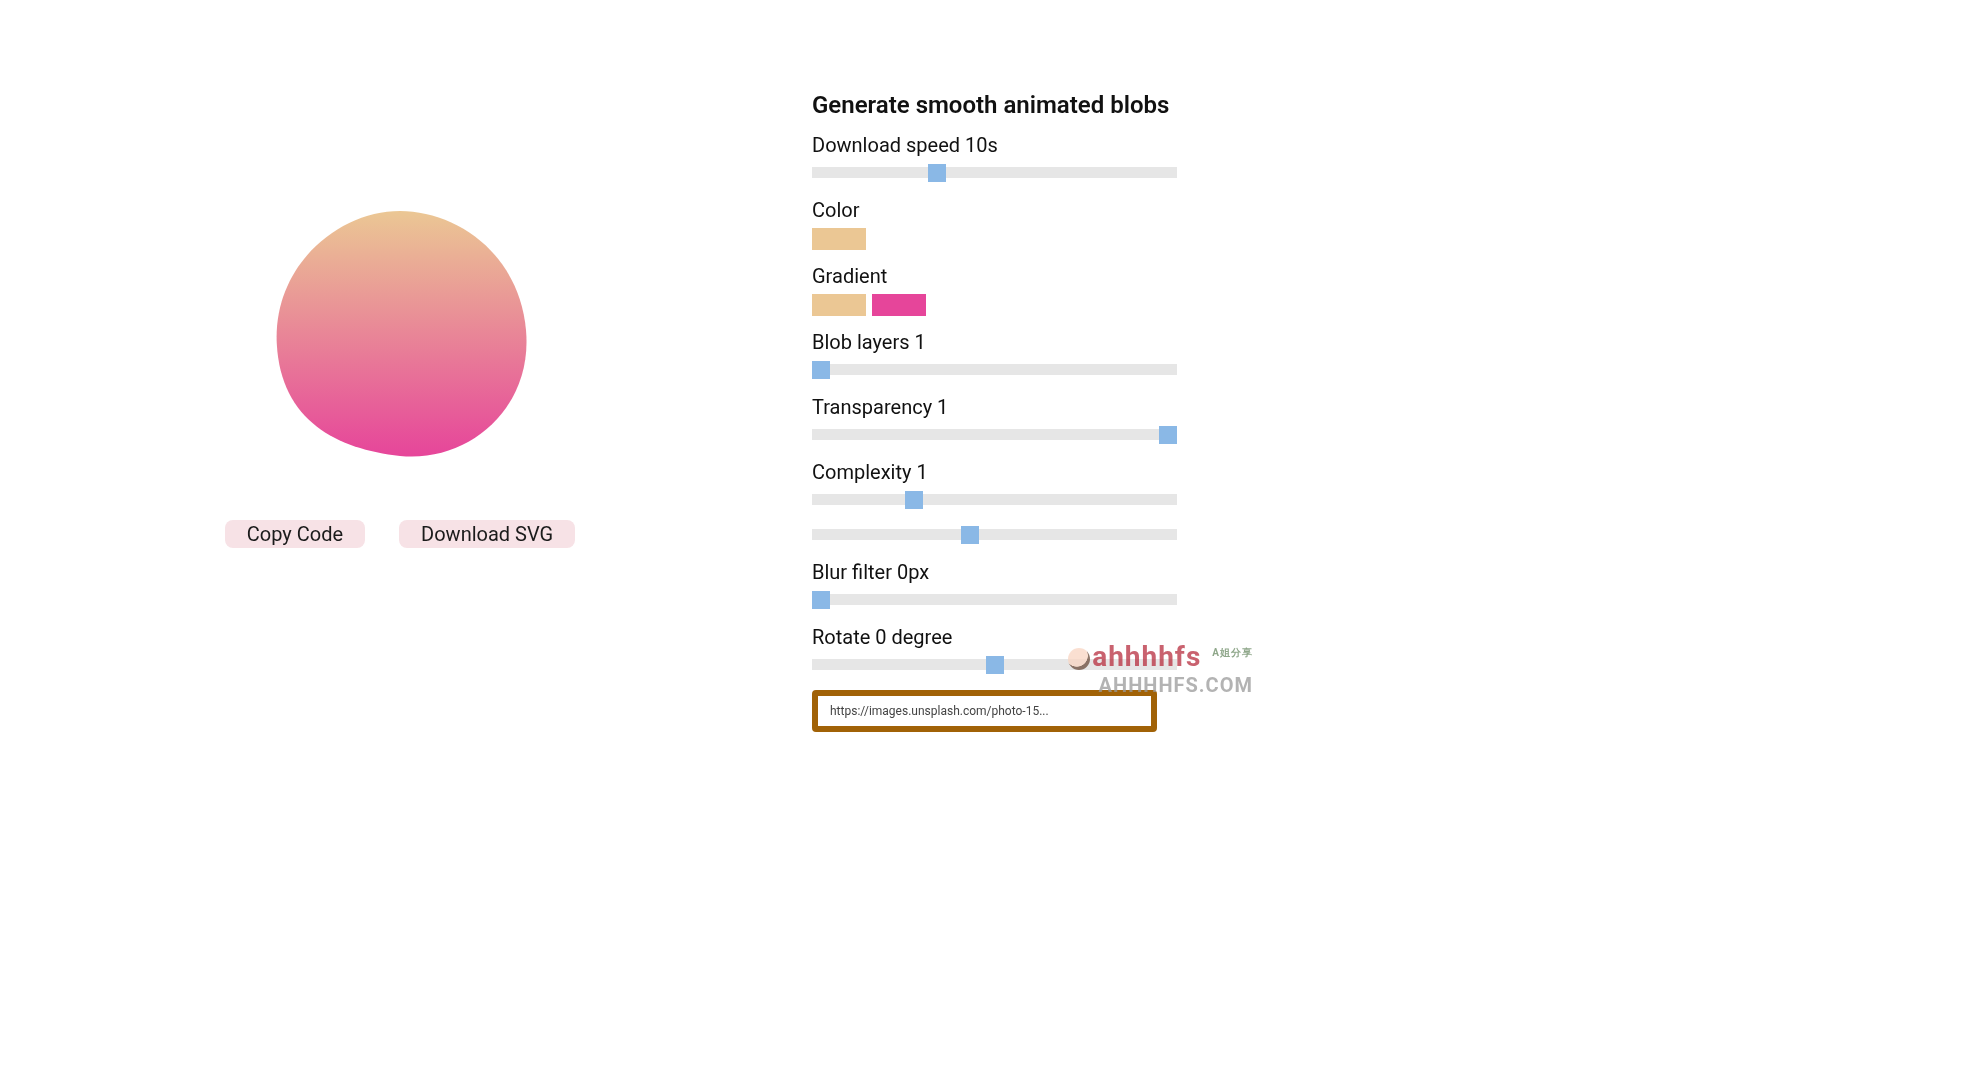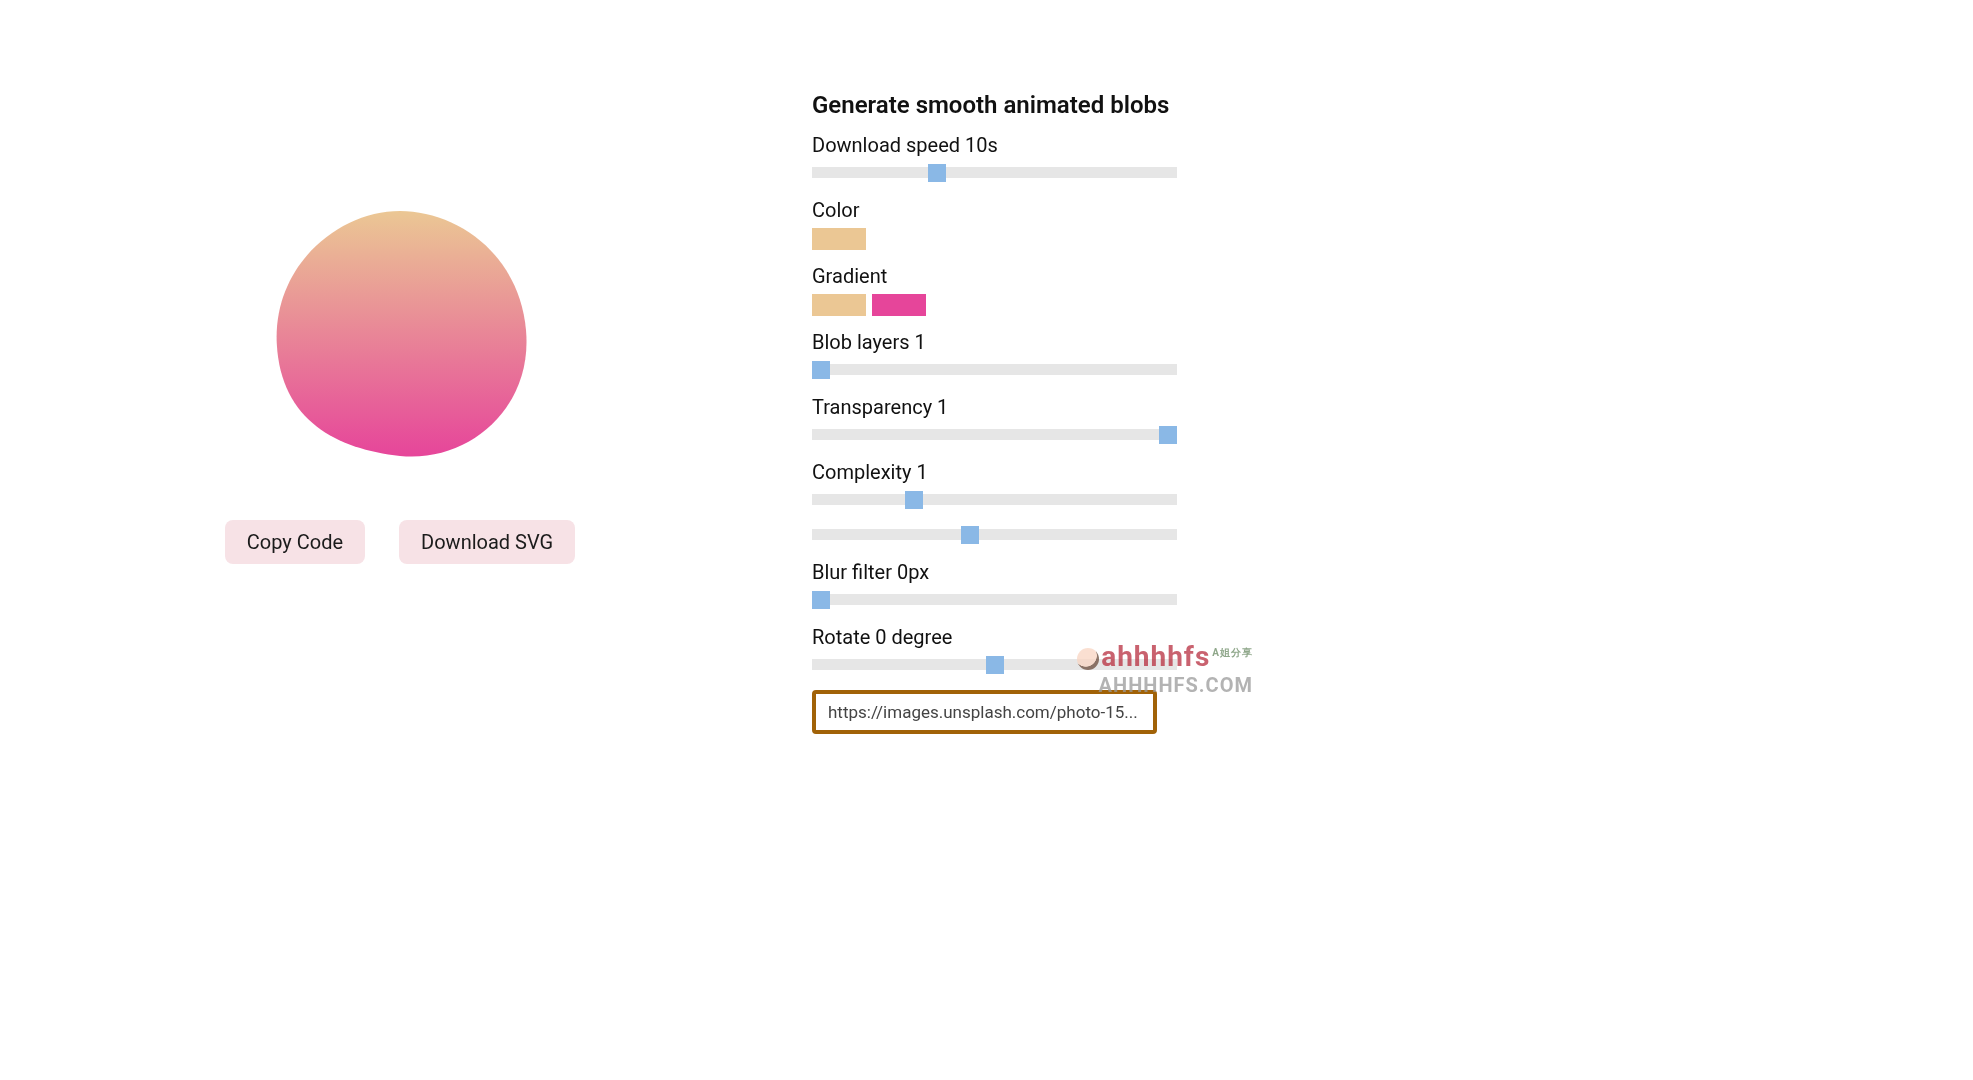--- a/index.html
+++ b/index.html
@@ -35,21 +35,21 @@
     }
     .button-row {
       display: flex;
       gap: 34px;
       margin-top: 40px;
     }
     .btn {
       background: #f7e2e6;
       border: none;
       border-radius: 8px;
-      padding: 10px 22px;
+      padding: 2px 22px;
       font-size: 20px;
       color: #1b1b1b;
       cursor: pointer;
       font-family: inherit;
     }
     .right-panel {
       flex: 0 0 auto;
       width: 400px;
       margin-left: 12px;
       padding-top: 91px;
@@ -114,22 +114,22 @@
       margin-bottom: 8px;
     }
     .checkbox-row input[type="checkbox"] {
       width: 16px;
       height: 16px;
       margin: 0 4px;
     }
     .text-input {
       width: 345px;
       padding: 8px 12px;
-      font-size: 17px;
-      border: 4px solid #a16207;
+      font-size: 12px;
+      border: 6px solid #a16207;
       border-radius: 4px;
       color: #444;
       font-family: inherit;
     }
     .watermark {
       position: absolute;
       right: 720px;
       top: 640px;
       text-align: right;
       opacity: 0.75;
@@ -147,21 +147,21 @@
       height: 22px;
       background: radial-gradient(circle at 40% 35%, #f9d5c2 55%, #6a4b3a 58%);
       border-radius: 50%;
       vertical-align: middle;
       margin-right: 2px;
     }
     .watermark .tiny {
       font-size: 10px;
       color: #6a8a64;
       vertical-align: super;
-      margin-left: 2px;
+      margin-left: 11px;
     }
     .watermark .line2 {
       font-size: 20px;
       font-weight: 700;
       color: #9a9a9a;
       letter-spacing: 1px;
     }
   </style>
 </head>
 <body>

